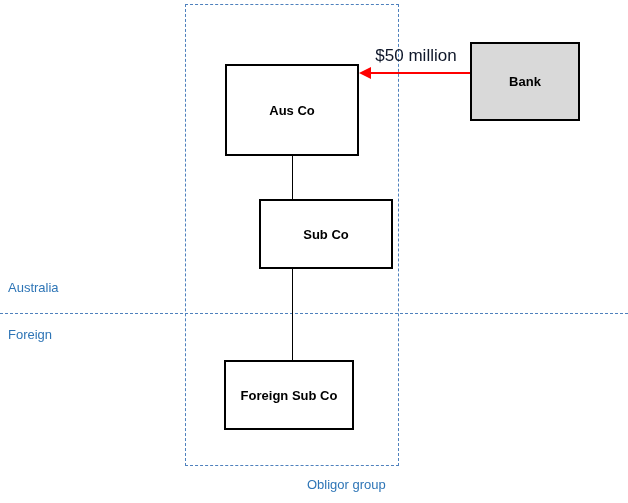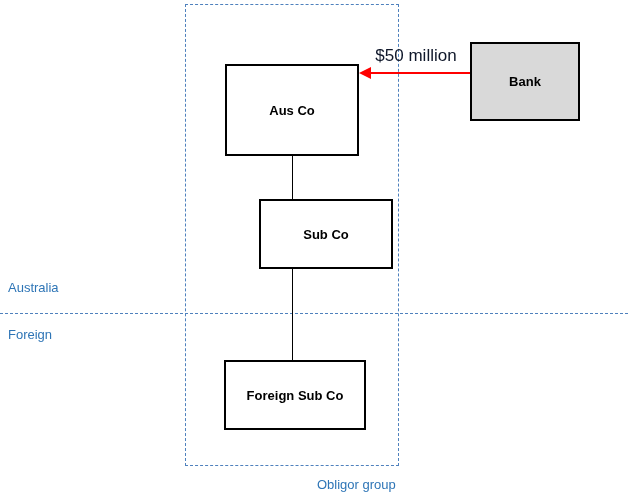--- a/index.html
+++ b/index.html
@@ -34,38 +34,38 @@
   .blue-label {
     position: absolute;
     color: #2E75B6;
     font-size: 13px;
     line-height: 15px;
     white-space: nowrap;
     text-align: right;
   }
   .label-australia { left: 8px; top: 280px; }
   .label-offshore  { left: 8px; top: 327px; }
-  .label-obligor   { left: 317px; top: 477px; }
+  .label-obligor   { left: 307px; top: 477px; }
 
   
   .node-box {
     position: absolute;
     background: #ffffff;
     border: 2px solid #000000;
     display: flex;
     align-items: center;
     justify-content: center;
     font-weight: bold;
     font-size: 13px;
     color: #000000;
     text-align: center;
   }
   .node-aus     { left: 225px; top: 36px;  width: 134px; height: 92px; margin-top: 28px; }
   .node-sub     { left: 225px; top: 199px; width: 134px; height: 70px; margin-left: 34px; }
-  .node-foreign { left: 224px; top: 360px; width: 142px; height: 70px; }
+  .node-foreign { left: 224px; top: 360px; width: 130px; height: 70px; }
   .node-bank    { left: 470px; top: 42px;  width: 110px; height: 79px; background: #D9D9D9; }
 
   
   .v-connector {
     position: absolute;
     left: 292px;
     width: 0;
     border-left: 1px solid #000000;
   }
   .conn-aus-sub     { top: 109px; height: 90px; }

